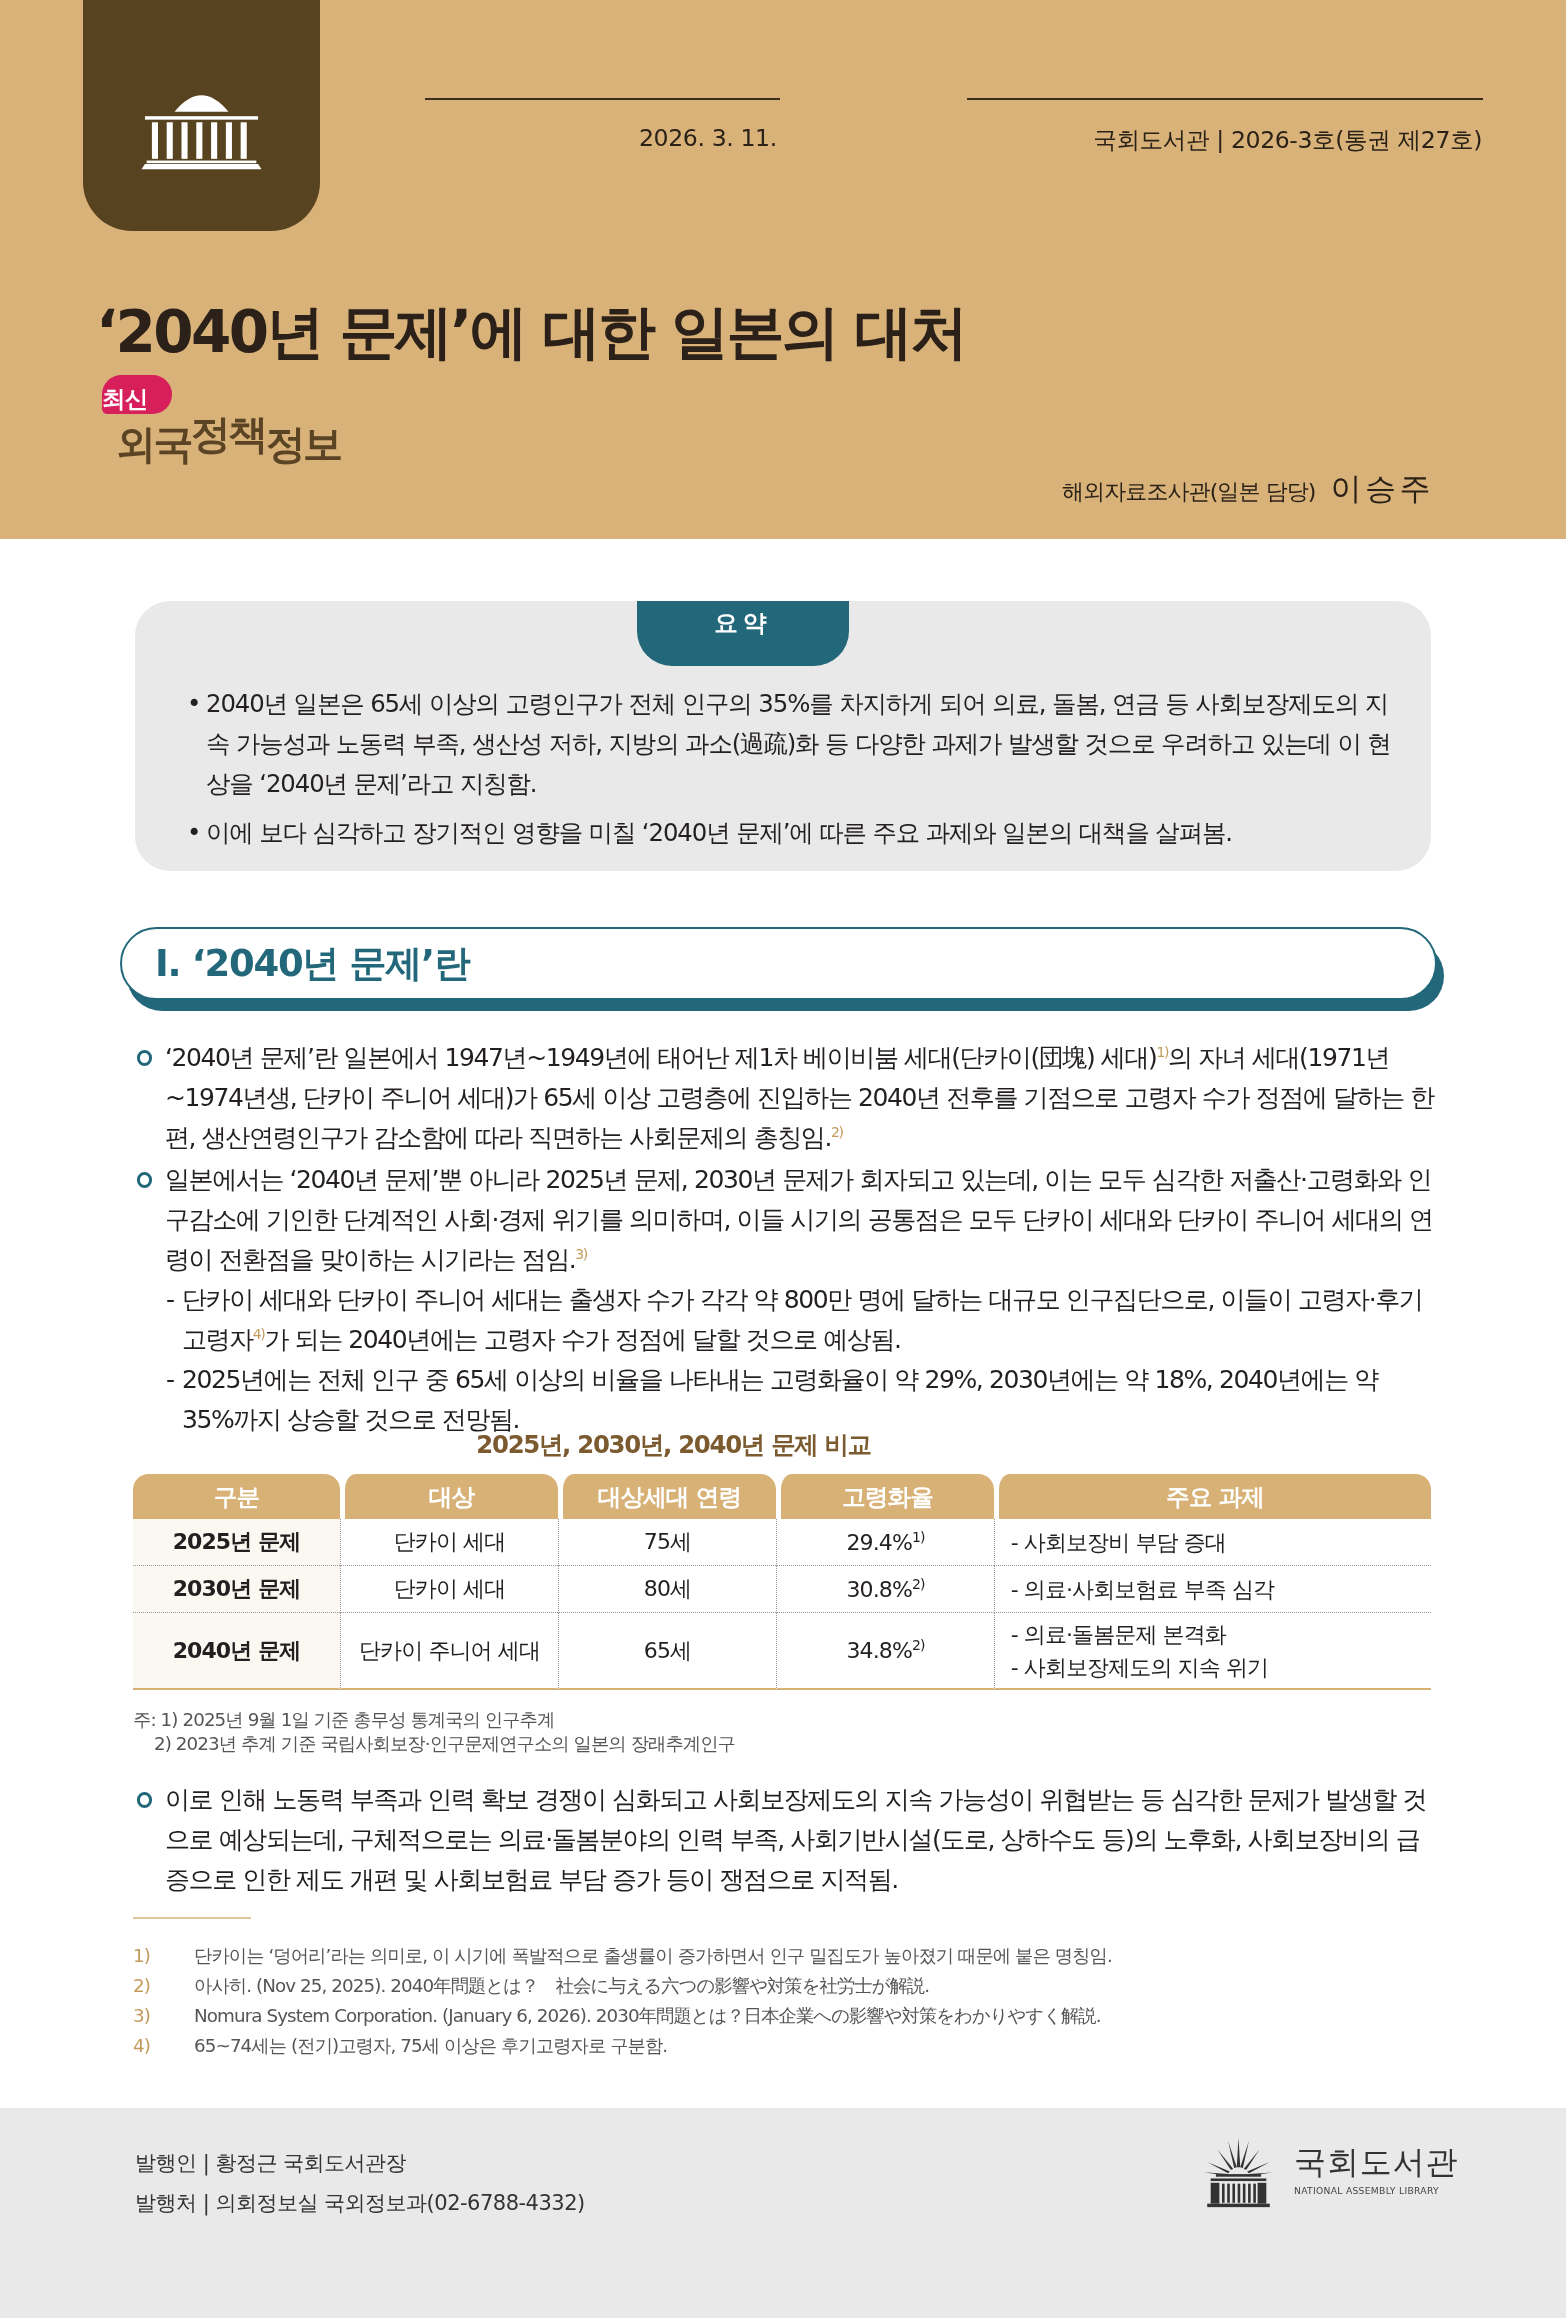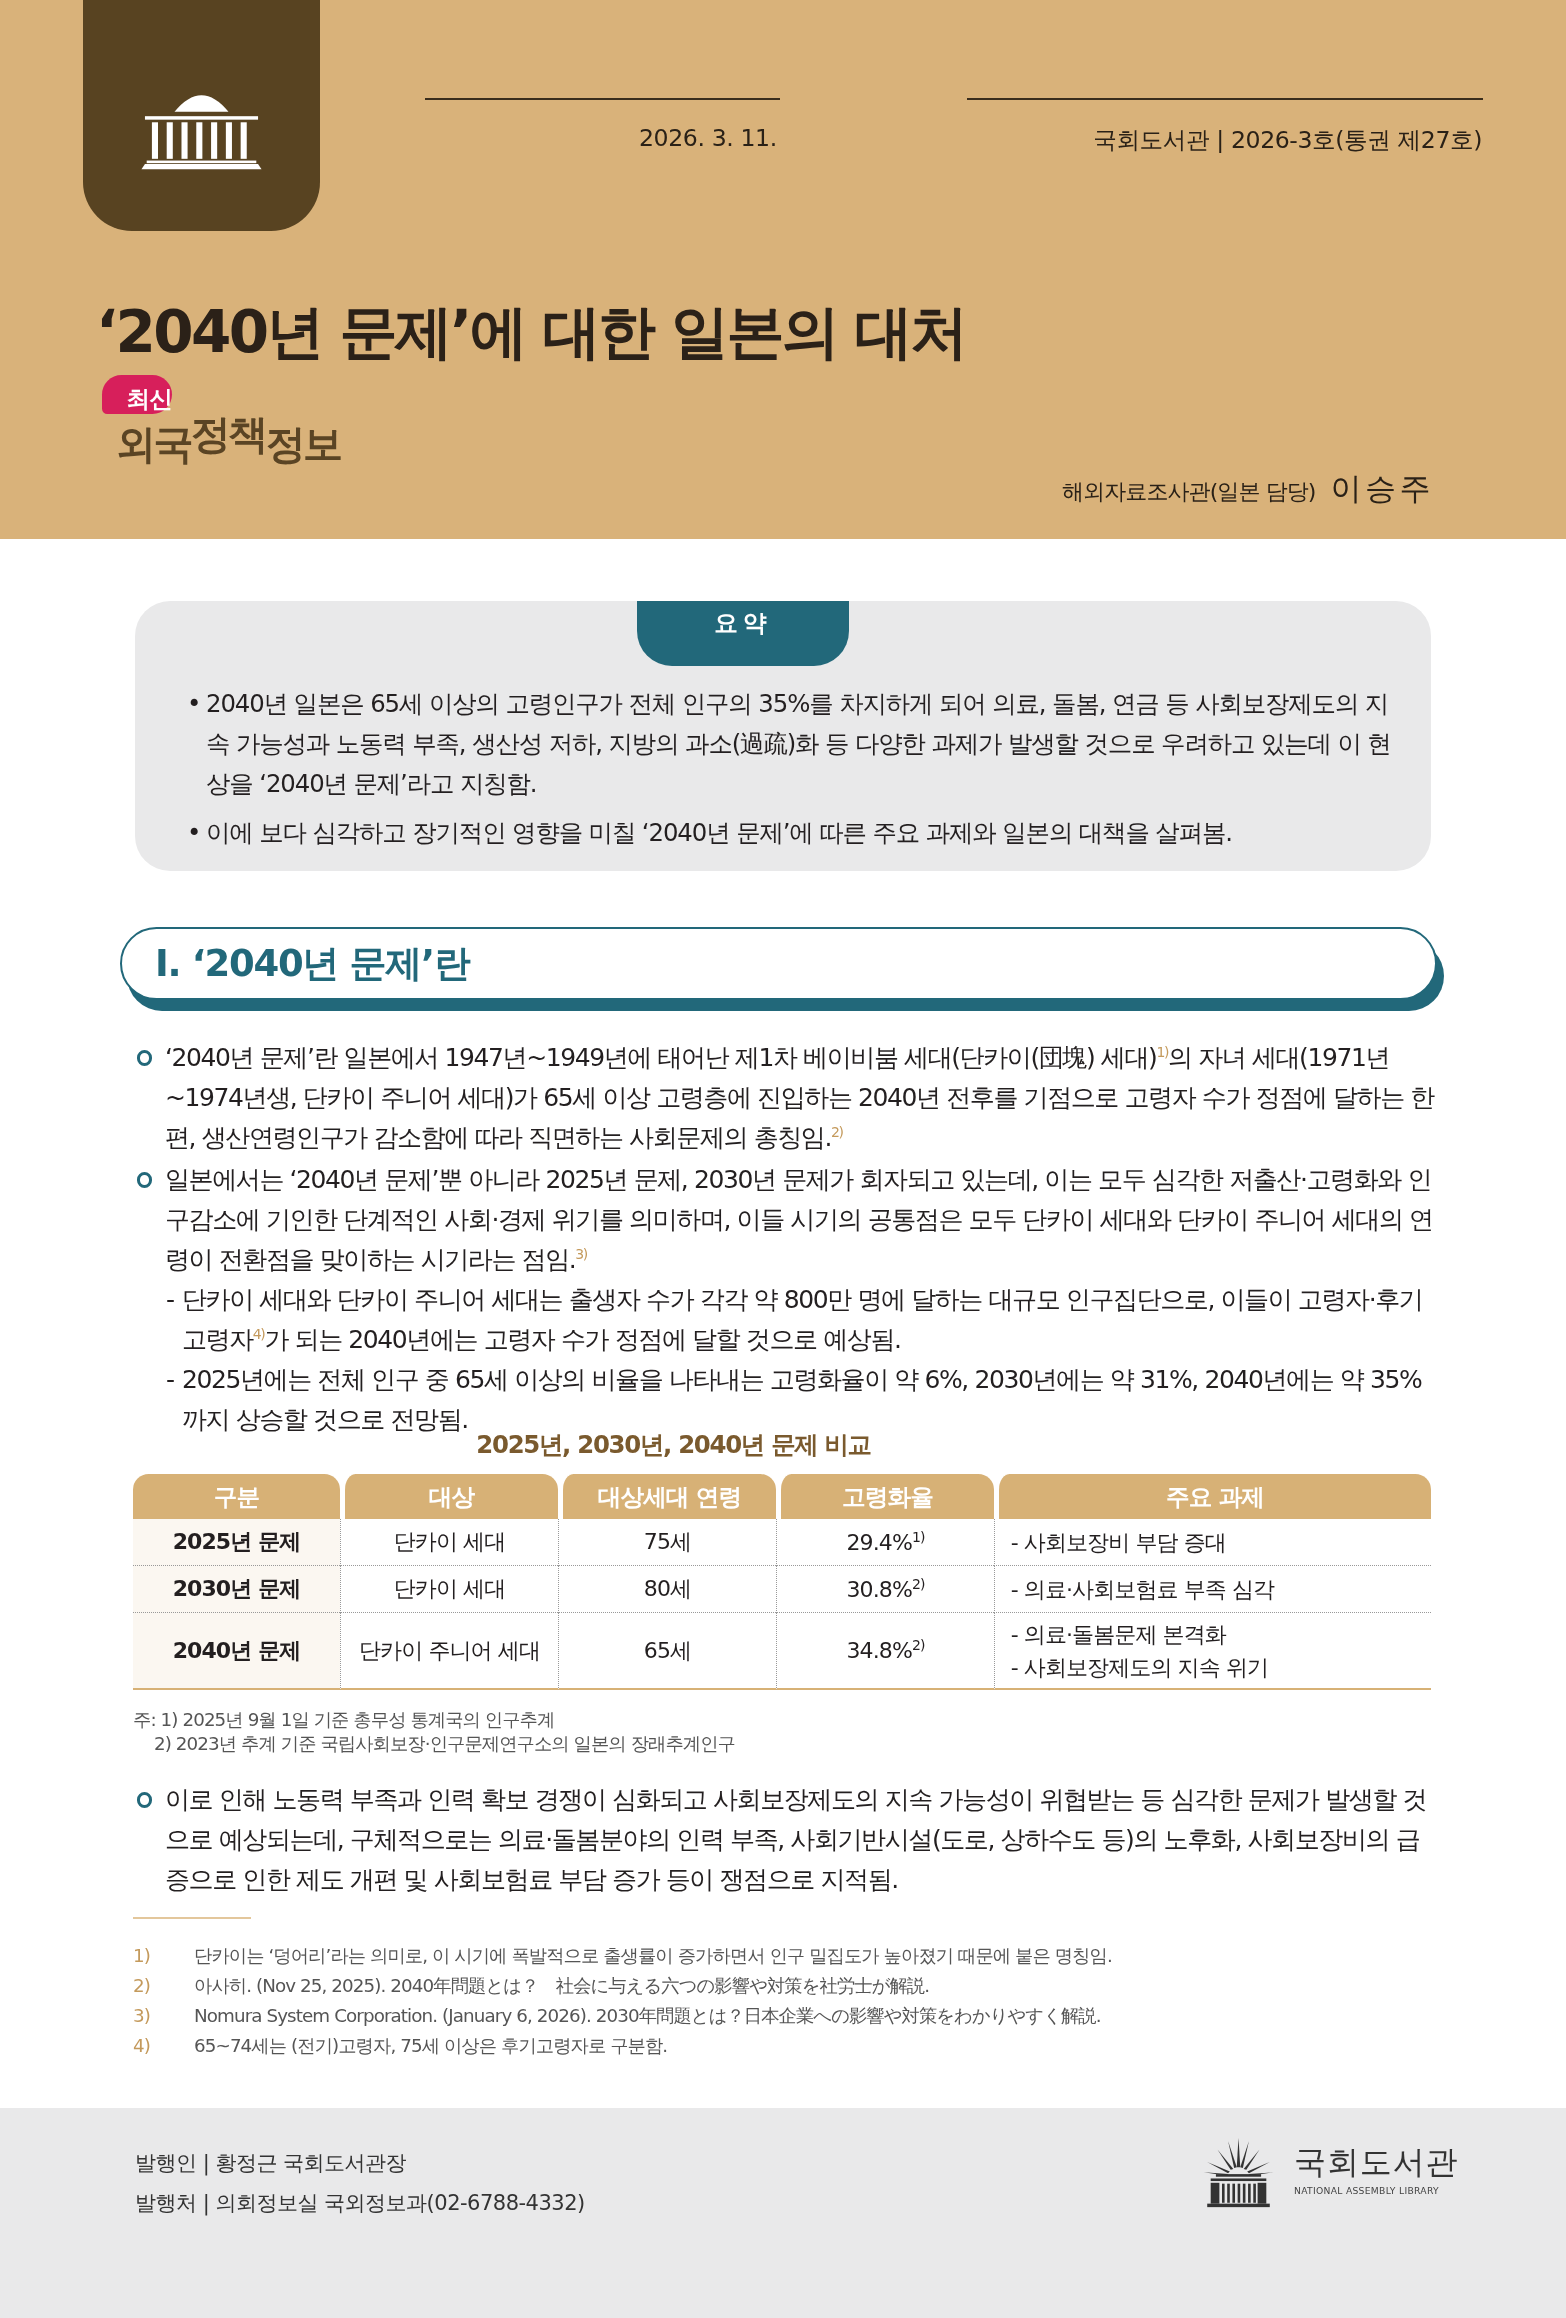--- a/index.html
+++ b/index.html
@@ -9,21 +9,21 @@
   
   .header { position: absolute; left: 0; top: 0; width: 1567px; height: 539px; background: #d9b27a; }
   .logo-tab { position: absolute; left: 83px; top: 0; width: 237px; height: 231px; background: #584321; border-radius: 0 0 49px 49px; }
   .logo-tab svg { position: absolute; left: 53px; top: 84px; }
   .rule { position: absolute; height: 1.7px; background: #3a2d1c; top: 98px; }
   .rule.left { left: 425px; width: 355px; }
   .rule.right { left: 967px; width: 516px; }
   .pub-date { position: absolute; top: 124px; left: 639px; font-size: 23.6px; color: #2a2117; letter-spacing: -0.4px; }
   .issue-no { position: absolute; top: 124px; right: 85px; font-size: 23.6px; color: #2a2117; letter-spacing: -0.4px; }
   .main-title { position: absolute; top: 294px; left: 0; width: 1567px; text-align: left; font-size: 58px; font-weight: bold; color: #2b2118; letter-spacing: -2.6px; padding-left: 96px; }
-  .badge-new { position: absolute; left: 102px; top: 375px; width: 70px; height: 39px; background: #d71f5b; border-radius: 26px 26px 26px 7px; color: #fff; font-weight: bold; font-size: 23.6px; text-align: right; line-height: 49px; letter-spacing: -0.9px; }
+  .badge-new { position: absolute; left: 102px; top: 375px; width: 70px; height: 39px; background: #d71f5b; border-radius: 26px 26px 26px 7px; color: #fff; font-weight: bold; font-size: 23.6px; text-align: left; line-height: 49px; letter-spacing: -0.9px; }
   .brand-text { position: absolute; left: 116px; top: 417px; font-size: 40px; font-weight: bold; color: #5a4424; letter-spacing: -2.6px; }
   .brand-text .up { position: relative; top: -10.5px; }
   .author-line { position: absolute; top: 468px; right: 133px; color: #2a2117; }
   .author-role { font-size: 22px; letter-spacing: -0.9px; }
   .author-name { font-size: 31px; margin-left: 10.5px; letter-spacing: 3.5px; }
 
   
   .summary { position: absolute; left: 135px; top: 601px; width: 1296px; height: 270px; background: #e9e9ea; border-radius: 35px; }
   .summary-tab { position: absolute; left: 502px; top: 0; width: 212px; height: 65px; background: #22687a; border-radius: 0 0 35px 35px; color: #fff; font-weight: bold; font-size: 23.6px; text-align: center; line-height: 44px; letter-spacing: 5.2px; }
   .summary-list { position: absolute; left: 52px; top: 83px; width: 1221px; list-style: none; }
@@ -130,21 +130,21 @@
   <div class="para" style="margin-top:1.7px;">
     <span class="bullet-o"></span>
     <span>일본에서는 ‘2040년 문제’뿐 아니라 2025년 문제, 2030년 문제가 회자되고 있는데, 이는 모두 심각한 저출산·고령화와 인구감소에 기인한 단계적인 사회·경제 위기를 의미하며, 이들 시기의 공통점은 모두 단카이 세대와 단카이 주니어 세대의 연령이 전환점을 맞이하는 시기라는 점임.</span><sup class="fn">3)</sup>
   </div>
   <div class="sub">
     <span class="dash">-</span>
     <span>단카이 세대와 단카이 주니어 세대는 출생자 수가 각각 약 800만 명에 달하는 대규모 인구집단으로, 이들이 고령자·후기고령자</span><sup class="fn">4)</sup><span>가 되는 2040년에는 고령자 수가 정점에 달할 것으로 예상됨.</span>
   </div>
   <div class="sub">
     <span class="dash">-</span>
-    <span>2025년에는 전체 인구 중 65세 이상의 비율을 나타내는 고령화율이 약 6%, 2030년에는 약 31%, 2040년에는 약 35%까지 상승할 것으로 전망됨.</span>
+    <span>2025년에는 전체 인구 중 65세 이상의 비율을 나타내는 고령화율이 약 29%, 2030년에는 약 18%, 2040년에는 약 35%까지 상승할 것으로 전망됨.</span>
   </div>
 </div>
 
 <div class="table-caption">2025년, 2030년, 2040년 문제 비교</div>
 <table class="cmp-table">
   <colgroup>
     <col style="width:207px">
       <col style="width:218px">
       <col style="width:218px">
       <col style="width:218px">

